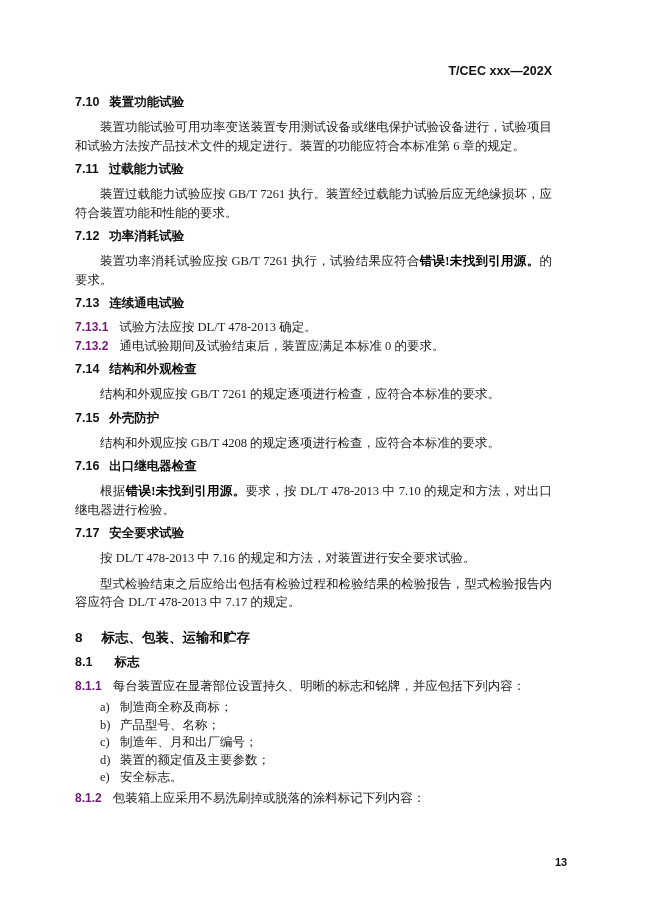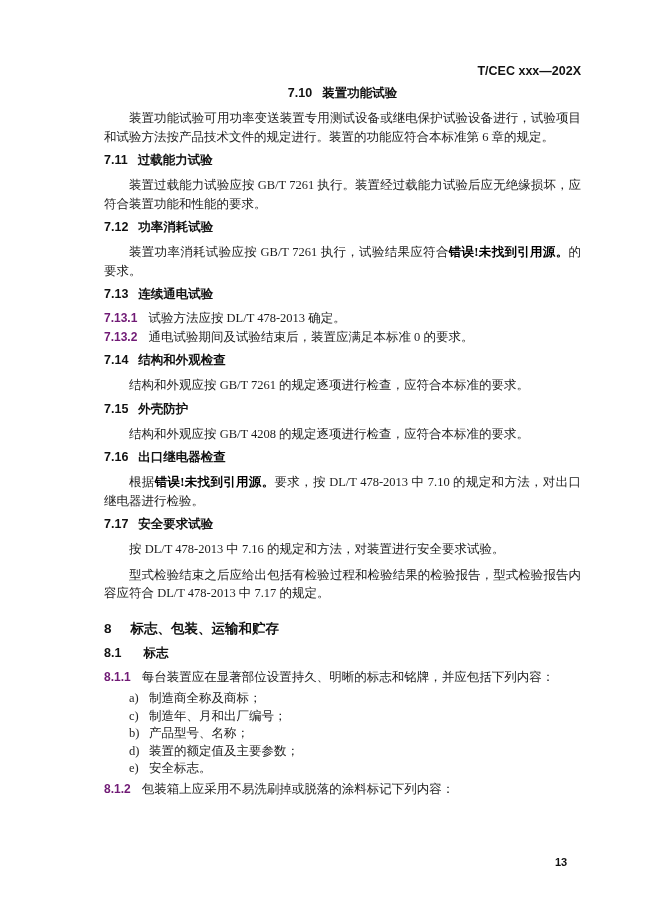--- a/index.html
+++ b/index.html
@@ -11,21 +11,21 @@
     position: relative;
     width: 650px;
     height: 919px;
     background: #ffffff;
     overflow: hidden;
     color: #1c1c1c;
     font-family: "Liberation Serif", "DejaVu Serif", serif;
   }
   .content {
     position: absolute;
-    left: 104px;
+    left: 75px;
     top: 63px;
     width: 477px;
   }
   .doc-header {
     text-align: right;
     font-family: "Liberation Sans", "DejaVu Sans", sans-serif;
     font-weight: 600;
     font-size: 12.5px;
     line-height: 16px;
     color: #111;
@@ -33,21 +33,21 @@
   .clause-h {
     font-family: "Liberation Sans", "DejaVu Sans", sans-serif;
     font-weight: 700;
     font-size: 12.5px;
     line-height: 17px;
     margin-top: 6px;
     color: #111;
     white-space: nowrap;
   }
   .clause-h .cnum { margin-right: 10px; }
-  .mt-first { margin-top: 6px; text-align: center; }
+  .mt-first { margin-top: 15px; }
   .chapter-h {
     font-size: 13.5px;
     line-height: 19px;
     margin-top: 16px;
   }
   .chapter-h .cnum { margin-right: 19px; }
   .h81 { margin-top: 7px; }
   .h81 .cnum { margin-right: 22px; }
   .body-p {
     font-size: 12.5px;
@@ -158,24 +158,24 @@
     </div>
 
     <div class="sub">
       <span class="snum">8.1.1</span><span>每台装置应在显著部位设置持久、明晰的标志和铭牌，并应包括下列内容：</span>
     </div>
     <div class="list">
       <div class="list-item">
         <span class="li-label">a)</span><span>制造商全称及商标；</span>
       </div>
       <div class="list-item">
-        <span class="li-label">c)</span><span>制造年、月和出厂编号；</span>
+        <span class="li-label">b)</span><span>产品型号、名称；</span>
       </div>
       <div class="list-item">
-        <span class="li-label">b)</span><span>产品型号、名称；</span>
+        <span class="li-label">c)</span><span>制造年、月和出厂编号；</span>
       </div>
       <div class="list-item">
         <span class="li-label">d)</span><span>装置的额定值及主要参数；</span>
       </div>
       <div class="list-item">
         <span class="li-label">e)</span><span>安全标志。</span>
       </div>
     </div>
 
     <div class="sub mt-2">

